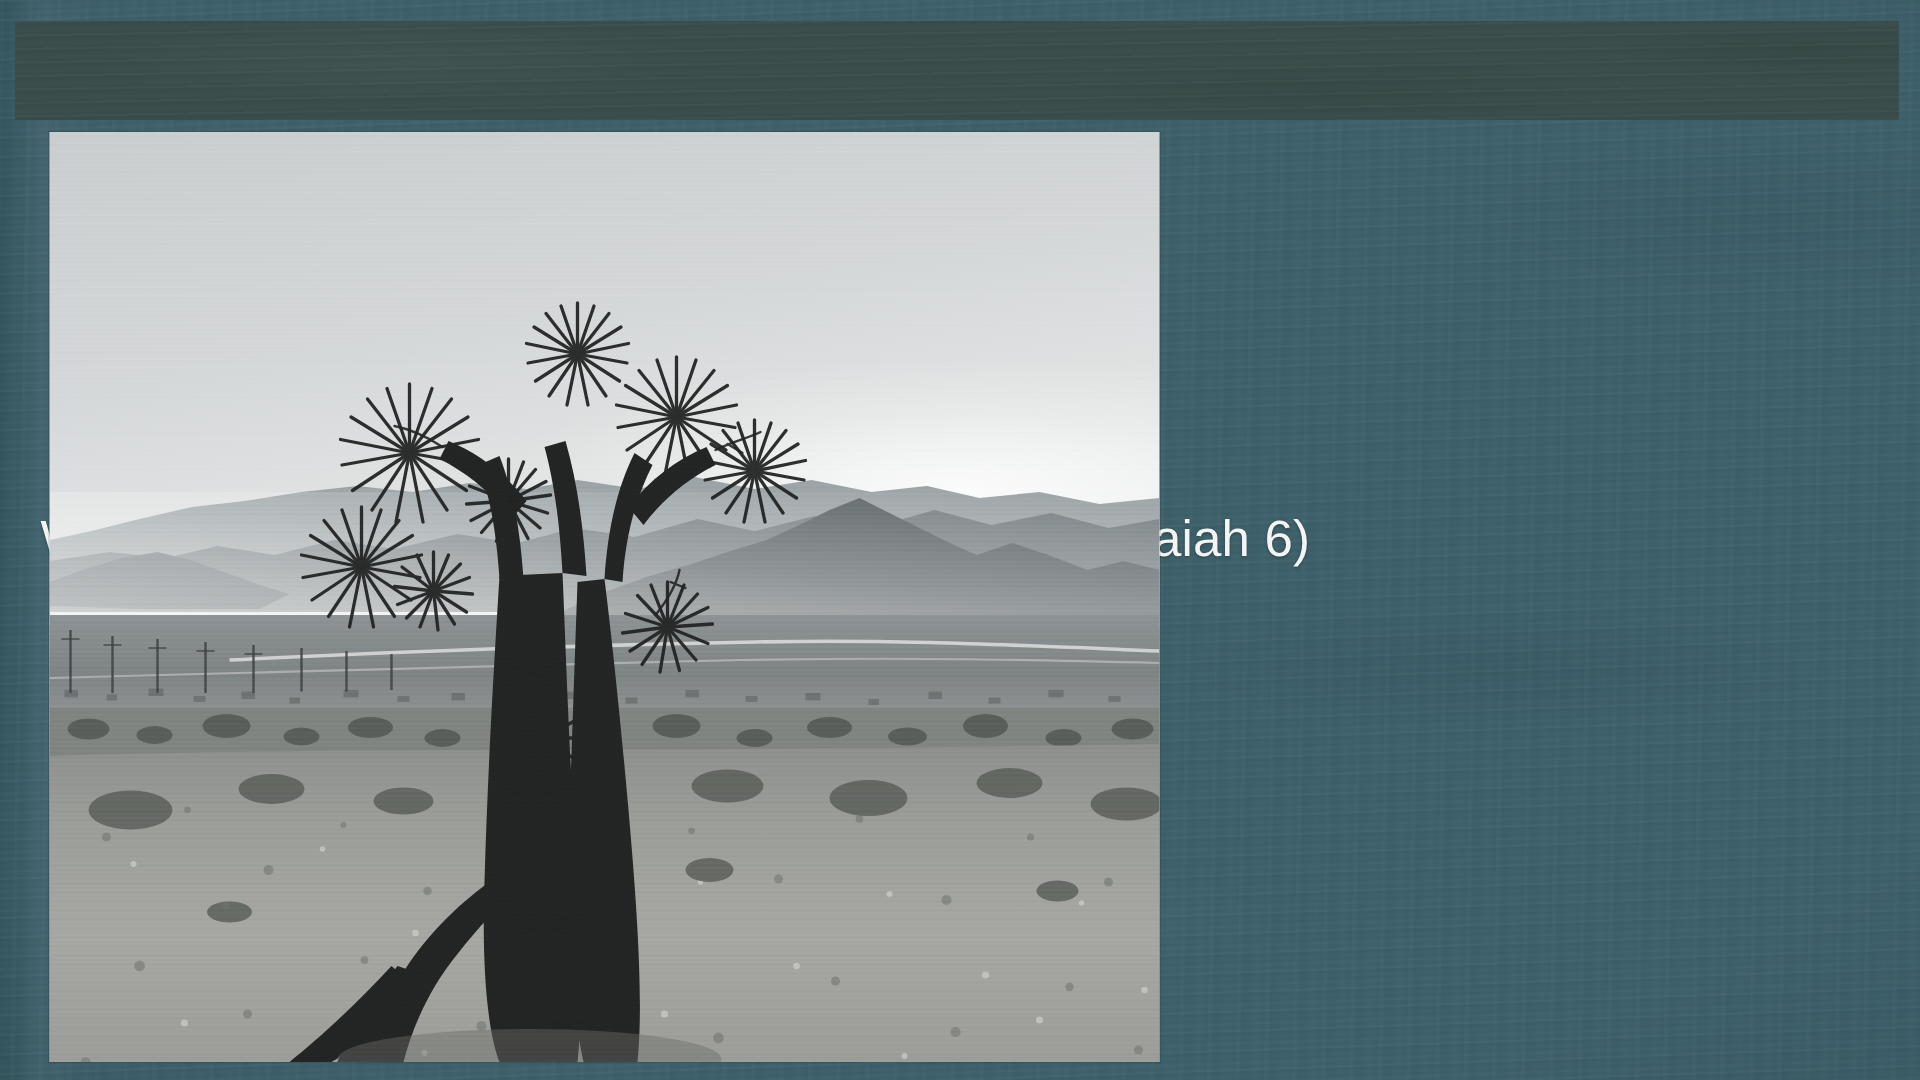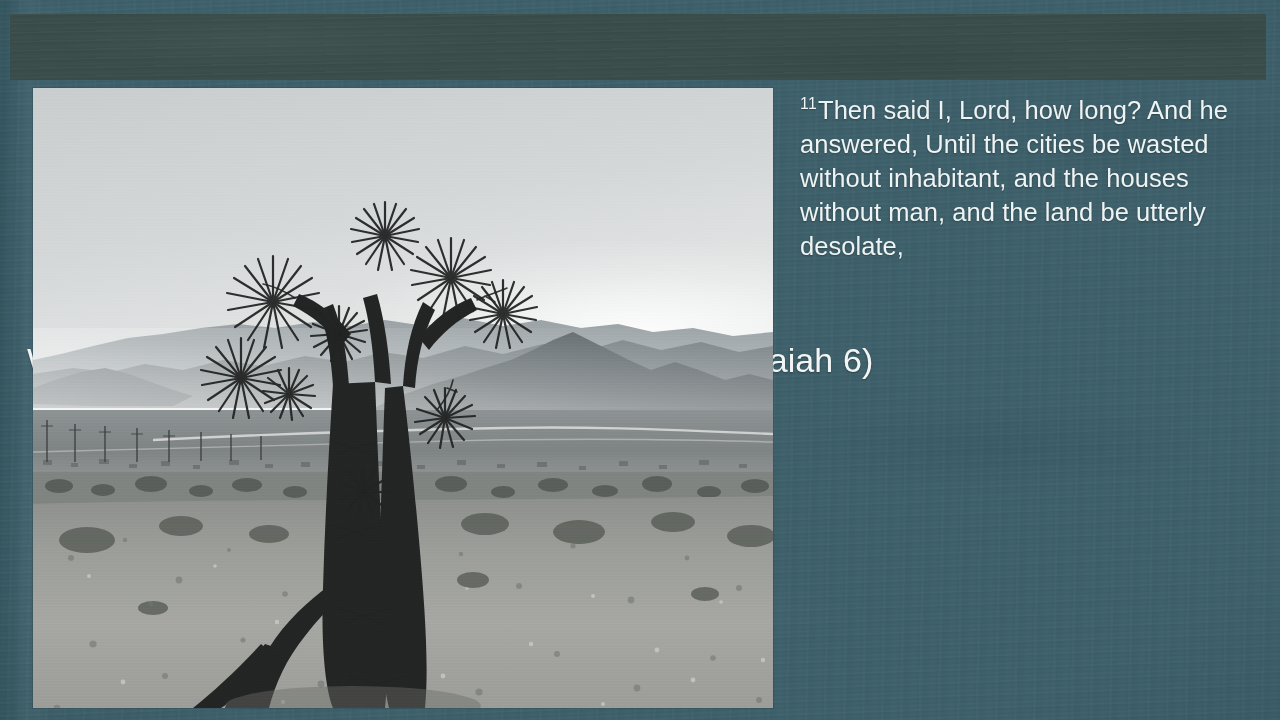--- a/index.html
+++ b/index.html
@@ -620,17 +620,14 @@
           <path d="M404 322 C 412 312, 418 302, 420 292"></path>
           <path d="M414 300 L424 304"></path>
         </g>
       </g>
 
       <ellipse cx="320" cy="618" rx="128" ry="20" fill="#6b6d69" opacity="0.45"></ellipse>
     </svg>
     <div class="photo-grain"></div>
   </div>
 
-  <p id="body-text">
-    <span class="verse-num">11</span><span>Then said I, Lord, how long? And he answered, Until the cities be wasted without inhabitant, and the houses without man, and the land be utterly desolate,</span>
-  </p>
 
 </div>
 
 </body></html>

